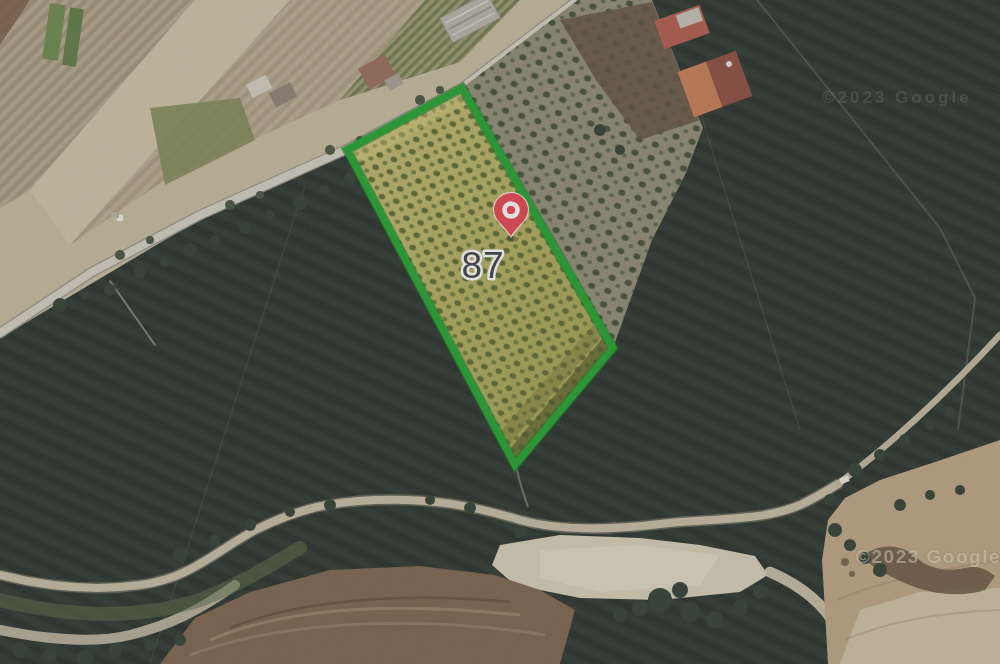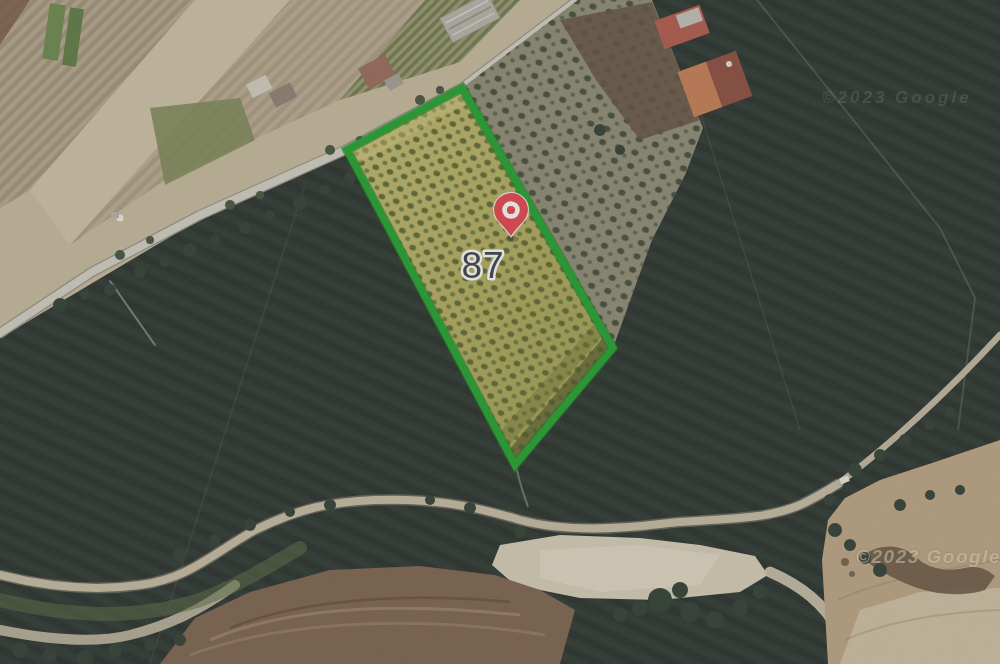--- a/index.html
+++ b/index.html
@@ -1,21 +1,21 @@
 <!DOCTYPE html>
 <html><head>
 <meta charset="utf-8">
 <style>
   html,body{margin:0;padding:0;background:#111;}
   .viewport{position:relative;width:1000px;height:664px;overflow:hidden;
     font-family:"Liberation Sans",sans-serif;background:#28332C;}
   .viewport svg{position:absolute;left:0;top:0;display:block;}
   .terrain{filter:blur(.35px);}
   .wm{position:absolute;white-space:nowrap;pointer-events:none;
-    font-family:"Liberation Sans",sans-serif;font-style:italic;}
+    font-family:"Liberation Sans",sans-serif;}
   .wm-top{left:822px;top:88px;font-size:17px;letter-spacing:3px;font-weight:700;
     color:rgba(200,212,200,0.14);}
   .wm-bottom{left:856px;top:546px;font-size:19px;letter-spacing:1.5px;font-weight:700;
     color:rgba(250,246,232,0.38);text-shadow:0 0 2px rgba(90,75,55,0.35);}
   .parcel-label{paint-order:stroke;stroke-linejoin:round;
     font-family:"Liberation Sans",sans-serif;}
 </style>
 </head>
 <body>
 

